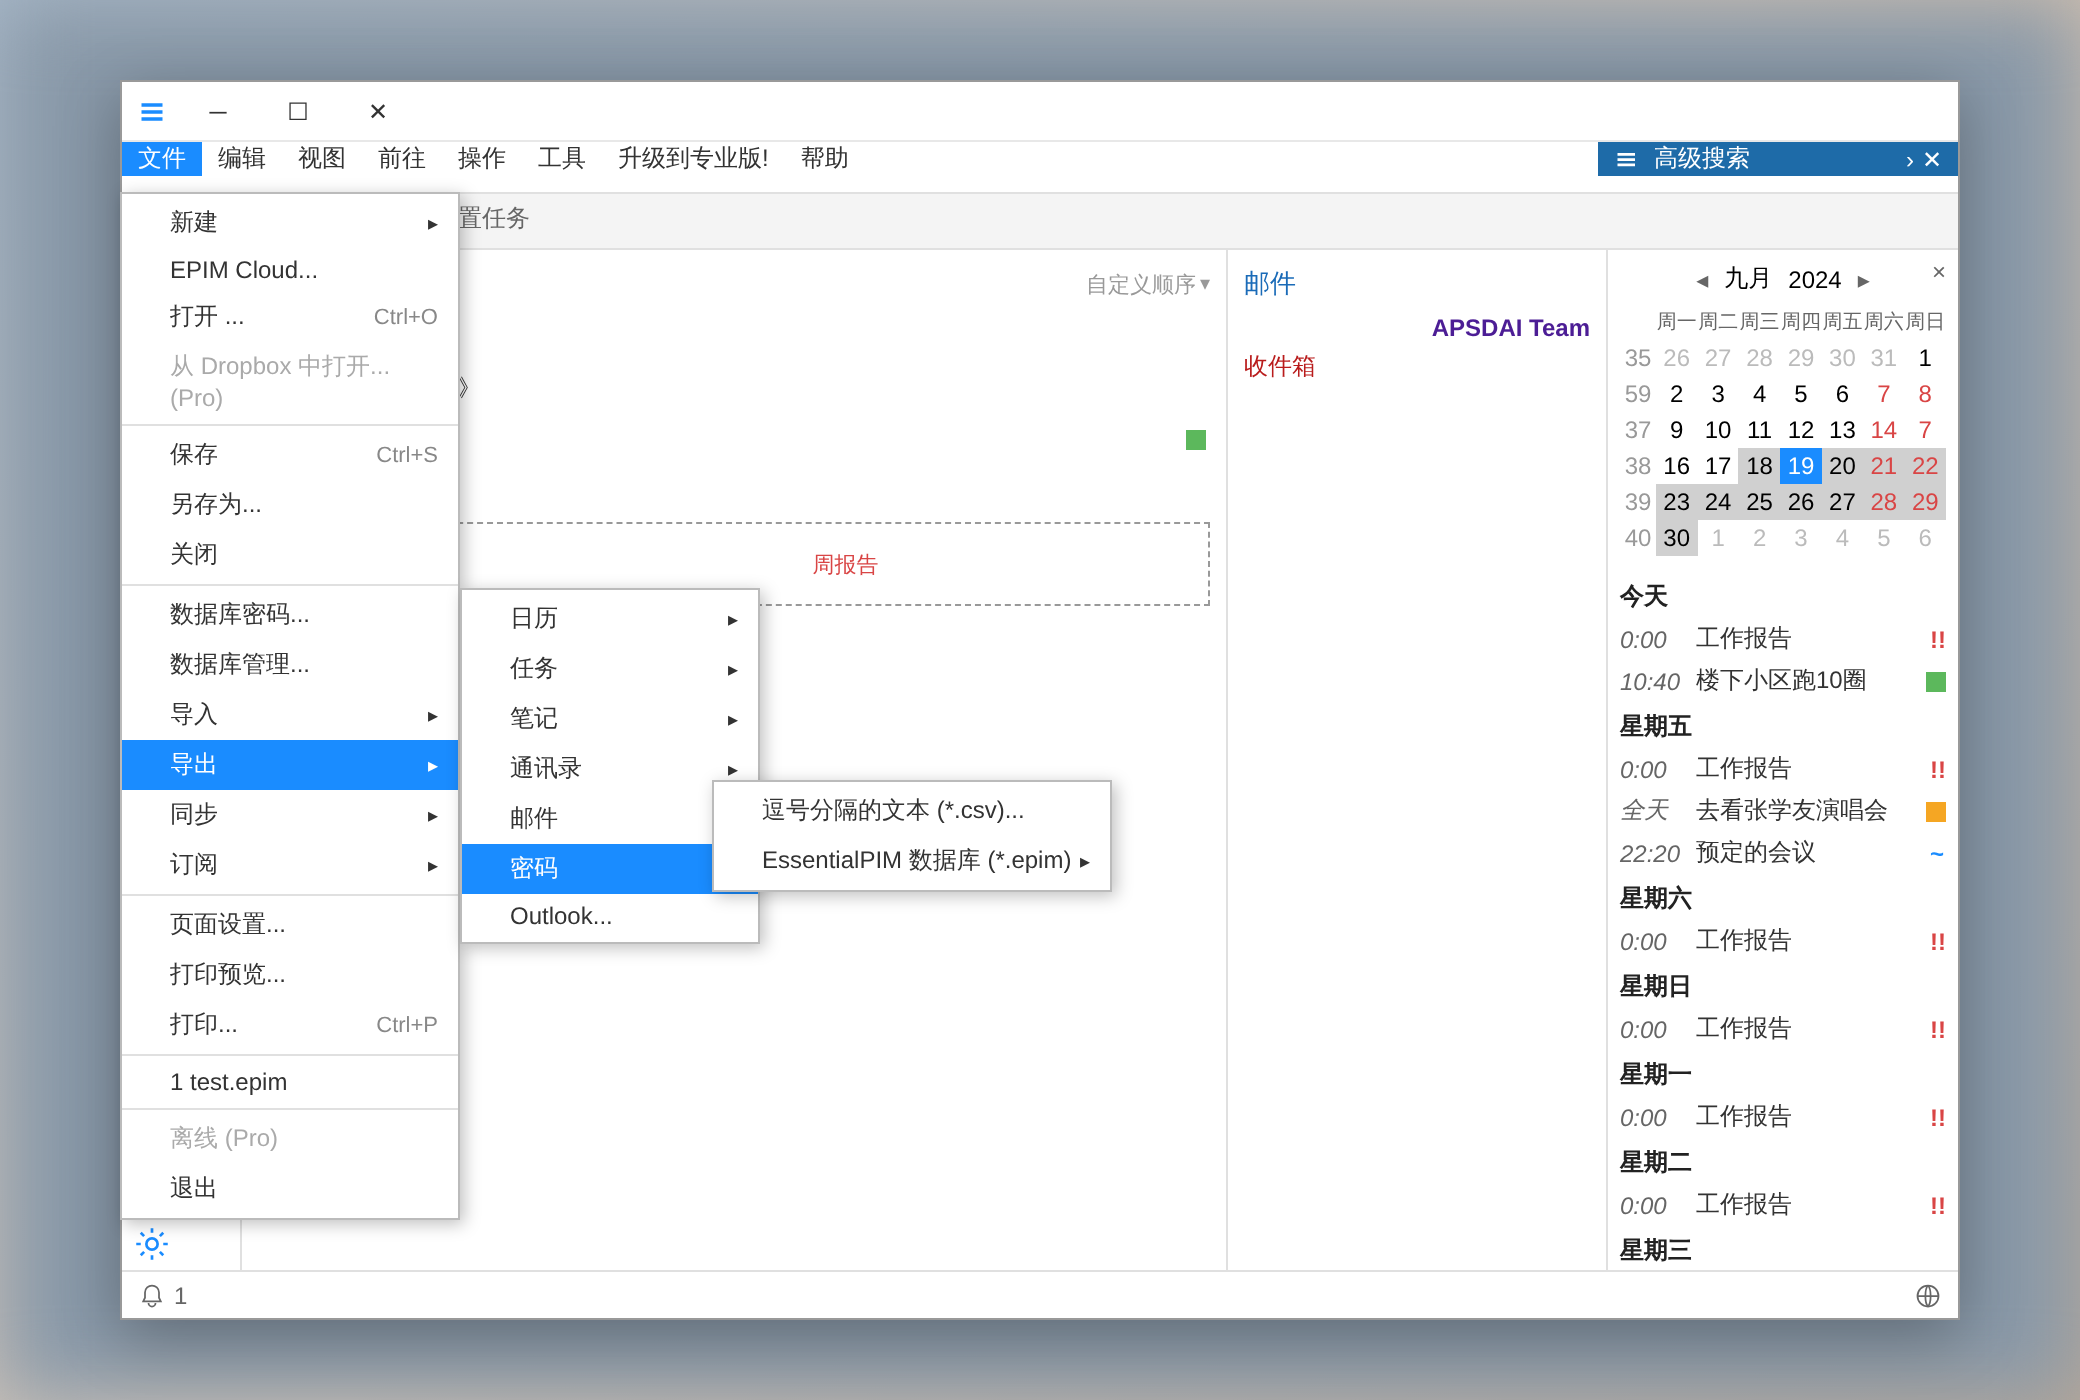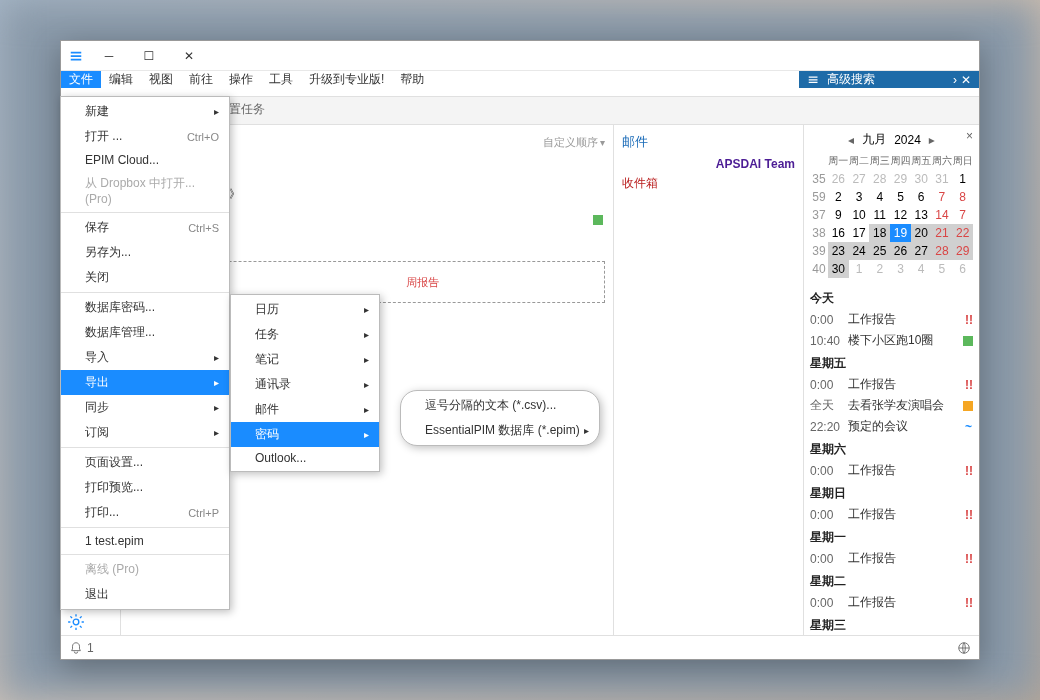--- a/index.html
+++ b/index.html
@@ -45,34 +45,34 @@
 .cal-grid .wk{color:#999;text-align:center;padding:2px 0;}
 .cal-grid .dh{color:#666;text-align:center;padding:2px 0;font-size:10px;}
 .cal-grid .d{text-align:center;padding:2px 0;cursor:pointer;}
 .cal-grid .d.other{color:#bbb;}
 .cal-grid .d.today{background:#1a8cff;color:#fff;}
 .cal-grid .d.sel{background:#d0d0d0;}
 .cal-grid .d.red{color:#d94545;}
 .agenda{margin-top:8px;}
 .agenda-day{color:#222;font-weight:bold;padding:4px 0 2px;}
 .agenda-row{display:flex;align-items:center;gap:6px;padding:2px 0;font-size:11px;}
-.agenda-row .time{color:#666;width:32px;}
+.agenda-row .time{color:#666;width:32px;font-style:italic;}
 .agenda-row .txt{color:#333;flex:1;}
 .agenda-row .mark{width:8px;font-weight:bold;}
 .mark.red{color:#d94545;}
 .mark.orange{background:#f5a623;width:10px;height:10px;}
 .mark.green{background:#5cb85c;width:10px;height:10px;}
 .mark.wave{color:#1a8cff;}
 .statusbar{height:24px;border-top:1px solid #e0e0e0;display:flex;align-items:center;padding:0 8px;background:#fff;color:#666;}
 .statusbar .right{margin-left:auto;display:flex;gap:8px;}
 
 .dropdown{position:absolute;background:#fff;border:1px solid #bbb;box-shadow:2px 2px 8px rgba(0,0,0,0.25);z-index:100;min-width:150px;padding:2px 0;}
 .dropdown.file{left:60px;top:96px;width:170px;}
 .dropdown.export{left:230px;top:294px;width:150px;}
-.dropdown.pwd{left:400px;top:390px;width:200px;border-radius:17px;}
+.dropdown.pwd{left:356px;top:390px;width:200px;}
 .dd-item{display:flex;align-items:center;padding:4px 10px 4px 24px;cursor:pointer;position:relative;color:#333;}
 .dd-item.hl{background:#1a8cff;color:#fff;}
 .dd-item.disabled{color:#aaa;}
 .dd-item .shortcut{margin-left:auto;color:#888;font-size:11px;padding-left:12px;}
 .dd-item .arrow{margin-left:auto;font-size:10px;}
 .dd-item.hl .arrow{color:#fff;}
 .dd-sep{height:1px;background:#e0e0e0;margin:2px 0;}
 .sidebar-icons{position:absolute;left:6px;bottom:28px;display:flex;flex-direction:column;gap:10px;}
 .sidebar-icons .ico{width:18px;height:18px;color:#666;cursor:pointer;}
 .ex-red{color:#d94545;font-weight:bold;font-size:10px;}
@@ -330,25 +330,25 @@
     </div>
   </div>
 </div>
 
 <div class="dropdown file" id="file-menu">
     <div class="dd-item">
       <span>新建</span>
       <span class="arrow">▸</span>
     </div>
     <div class="dd-item">
+      <span>EPIM Cloud...</span>
+    </div>
+    <div class="dd-item">
       <span>打开 ...</span>
       <span class="shortcut">Ctrl+O</span>
-    </div>
-    <div class="dd-item">
-      <span>EPIM Cloud...</span>
     </div>
     <div class="dd-item disabled">
       <span>从 Dropbox 中打开... (Pro)</span>
     </div>
     <div class="dd-sep"></div>
     <div class="dd-item">
       <span>保存</span>
       <span class="shortcut">Ctrl+S</span>
     </div>
     <div class="dd-item">

